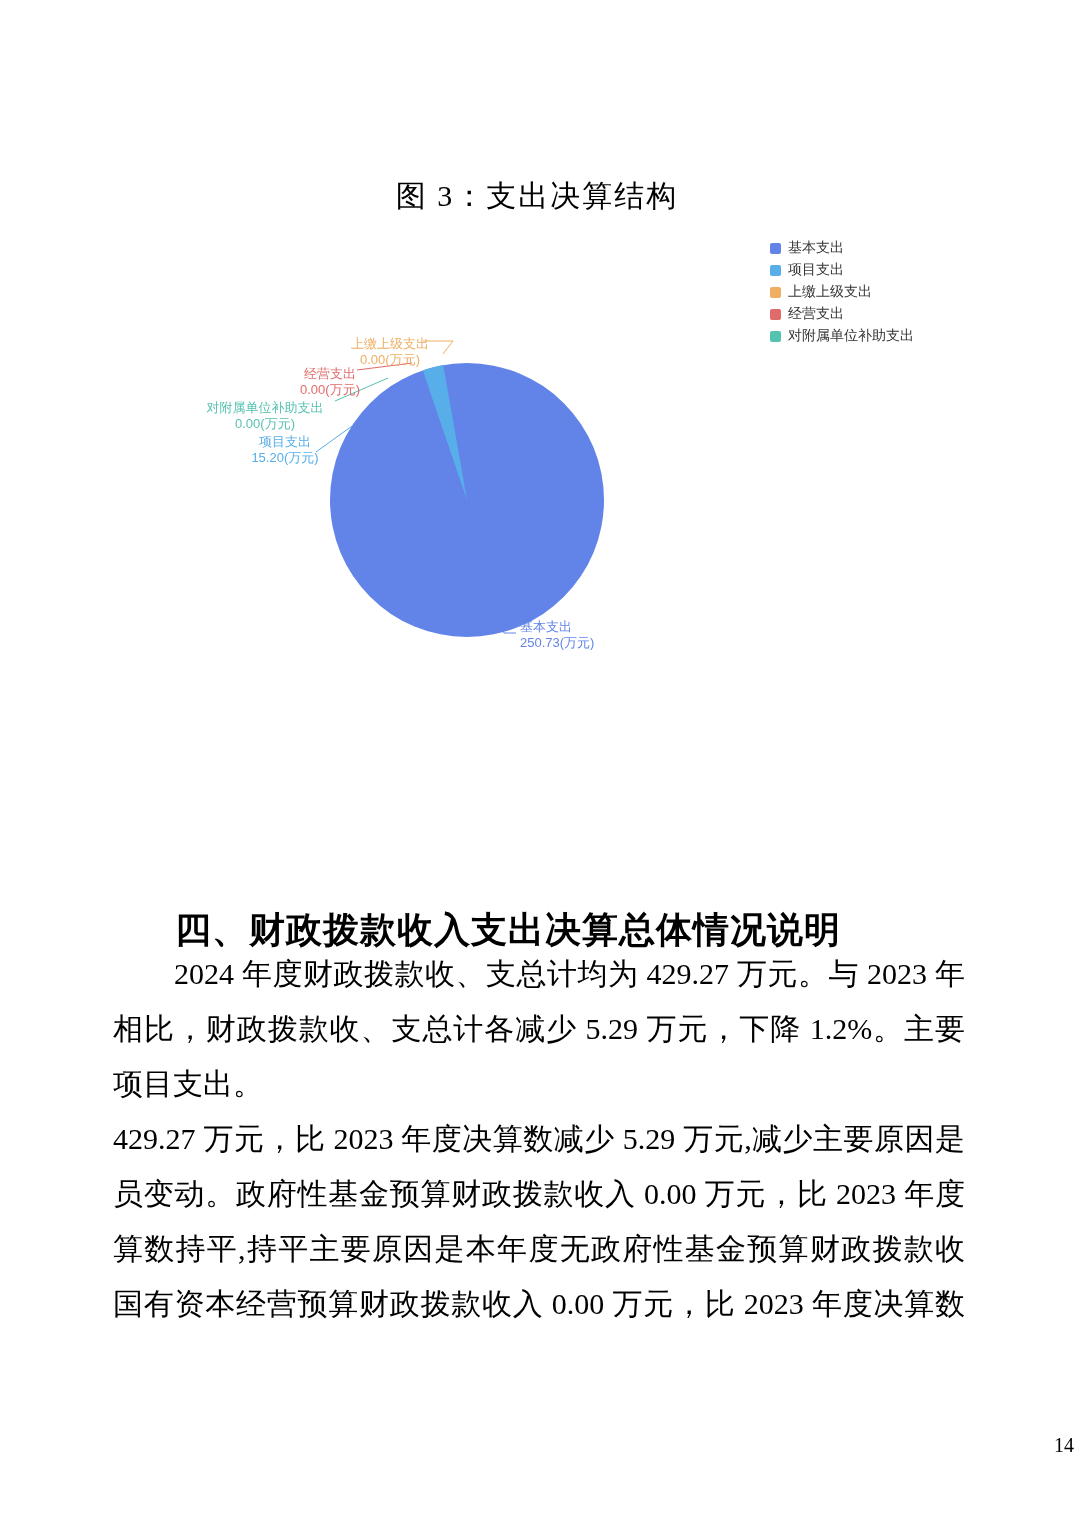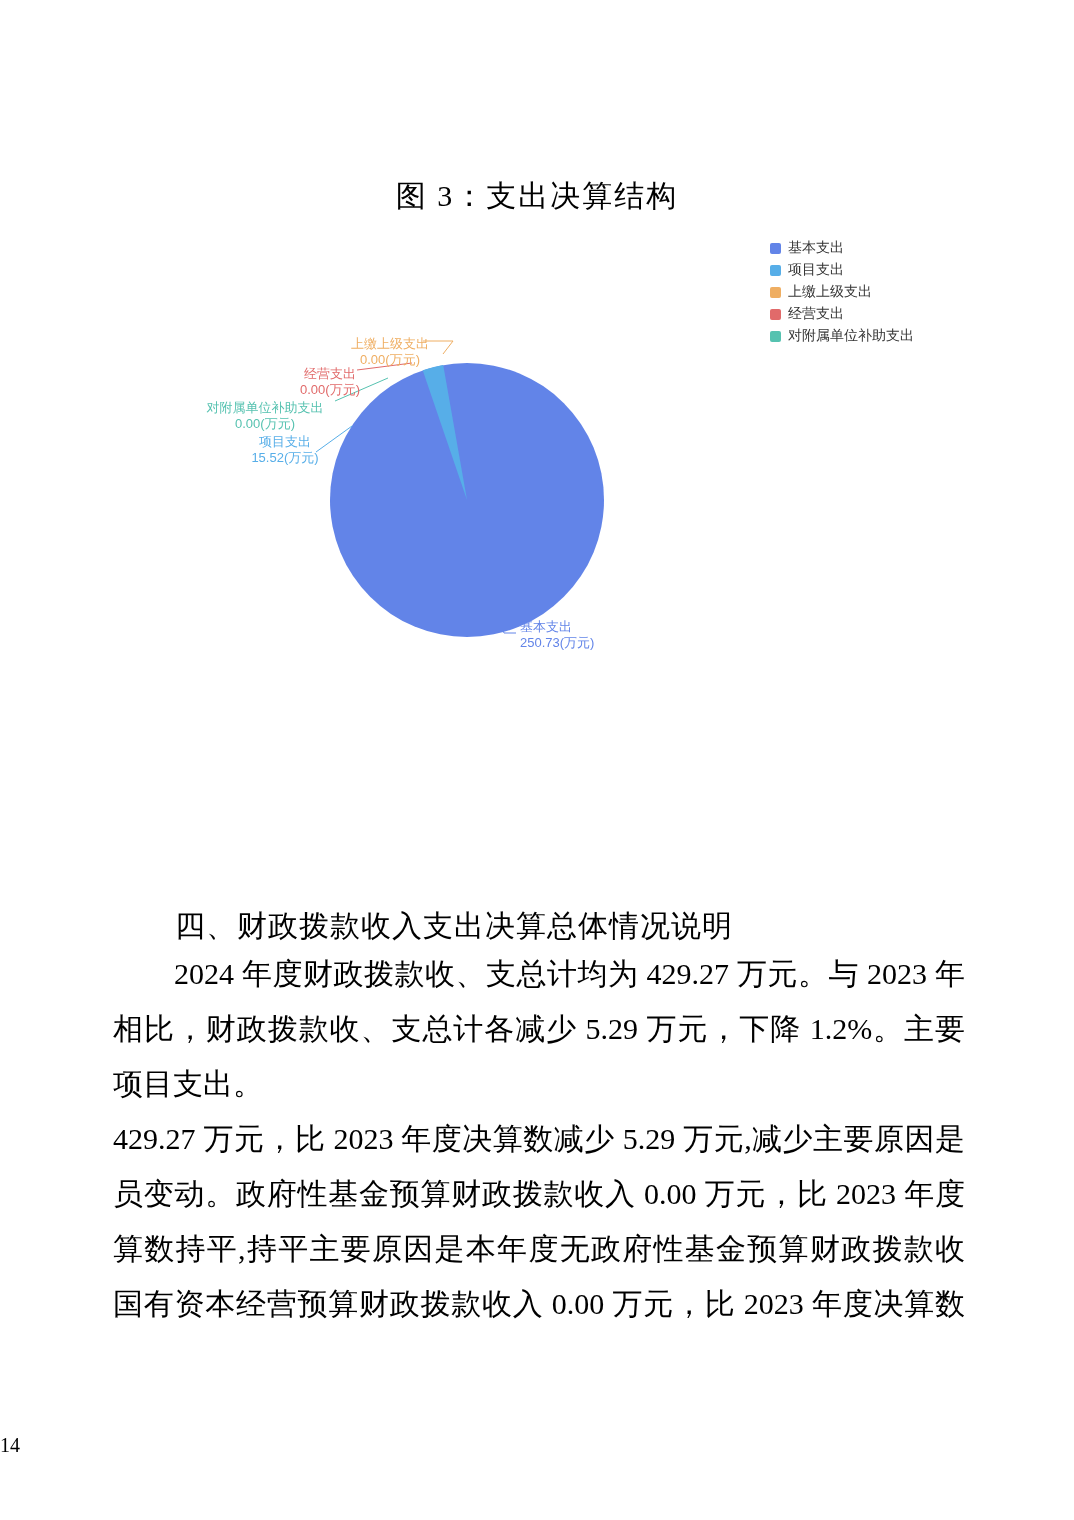--- a/index.html
+++ b/index.html
@@ -24,33 +24,33 @@
   
   .callout{
     position:absolute;font-family:"Liberation Sans","DejaVu Sans",sans-serif;
     font-size:13px;line-height:15.5px;text-align:center;white-space:nowrap;
   }
   .callout.left{text-align:left;}
   
   .sec-heading{
     position:absolute;left:175px;top:906px;
     font-family:"Liberation Sans","DejaVu Sans",sans-serif;
-    font-size:30px;font-weight:normal;letter-spacing:1px;
+    font-size:36px;font-weight:bold;letter-spacing:1px;
   }
   
   .bodytext{position:absolute;left:113px;width:852px;font-size:30px;}
   .bline{
     line-height:55px;height:55px;overflow:hidden;
     text-align:justify;text-align-last:justify;text-justify:inter-character;
   }
   .bline.end{text-align-last:left;}
   .bline.indent{text-indent:61px;}
   
   .page-num{
-    position:absolute;left:0;top:1434px;width:1074px;text-align:left;font-size:20px;
+    position:absolute;left:0;top:1434px;width:1074px;text-align:right;font-size:20px;
   }
 </style>
 </head>
 <body>
 
 <div id="page">
 
   <div class="fig-title">图 3：支出决算结构</div>
 
   <div class="legend">
@@ -93,21 +93,21 @@
   <div class="callout" style="left: 265px; top: 366px; width: 130px; color: rgb(225, 106, 106);">
     <div>经营支出</div>
     <div>0.00(万元)</div>
   </div>
   <div class="callout" style="left: 190px; top: 400px; width: 150px; color: rgb(86, 194, 176);">
     <div>对附属单位补助支出</div>
     <div>0.00(万元)</div>
   </div>
   <div class="callout" style="left: 220px; top: 434px; width: 130px; color: rgb(87, 174, 232);">
     <div>项目支出</div>
-    <div>15.52(万元)</div>
+    <div>15.20(万元)</div>
   </div>
   <div class="callout left" style="left: 520px; top: 619px; width: 150px; color: rgb(98, 132, 232);">
     <div>基本支出</div>
     <div>250.73(万元)</div>
   </div>
 
   <div class="sec-heading">四、财政拨款收入支出决算总体情况说明</div>
 
   <div class="bodytext" style="top:946px;">
     <div class="bline indent">2024 年度财政拨款收、支总计均为 429.27 万元。与 2023 年度</div>

